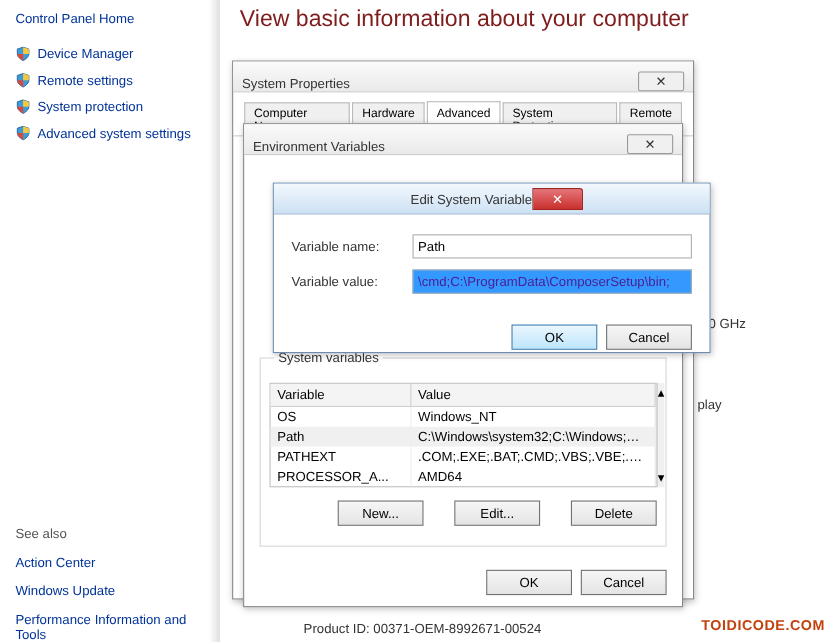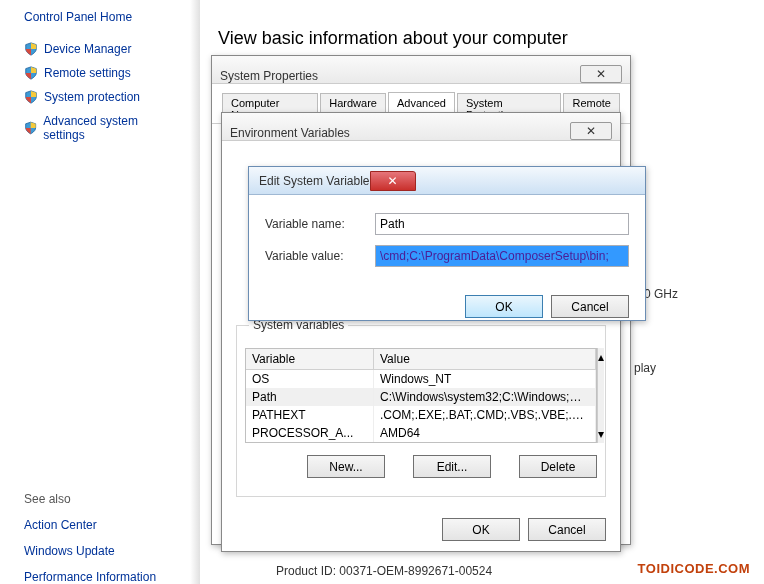--- a/index.html
+++ b/index.html
@@ -1,41 +1,41 @@
 <!DOCTYPE html>
 <html><head>
 <meta charset="utf-8">
 <style>
 * { box-sizing: border-box; margin: 0; padding: 0; font-family: "Segoe UI", Tahoma, sans-serif; font-size: 12px; }
 body { width: 764px; height: 584px; background: #fff; position: relative; overflow: hidden; }
 
-.sidebar { position: absolute; left: 0; top: 0; width: 200px; height: 584px; background: linear-gradient(to right, #fff 0%, #fff 95%, #e0e0e0 100%); padding: 10px 24px; }
+.sidebar { position: absolute; left: 0; top: 0; width: 200px; height: 584px; background: linear-gradient(to right, #fff 0%, #fff 95%, #e0e0e0 100%); padding: 10px 14px; }
 .sidebar .home-link { color: #003399; font-size: 12px; margin-bottom: 18px; display: block; }
 .sidebar .nav-item { display: flex; align-items: center; gap: 6px; margin-bottom: 10px; color: #003399; cursor: pointer; }
 .sidebar .nav-item .shield { width: 14px; height: 14px; }
 .sidebar .see-also { margin-top: 350px; color: #555; }
 .sidebar .see-also-link { color: #003399; margin-top: 12px; display: block; }
 
 .main { position: absolute; left: 218px; top: 0; width: 546px; }
-.main-title { color: #000000; font-size: 18px; margin: 28px 0 18px 0; }
+.main-title { color: #7f1d1d; font-size: 21px; margin: 6px 0 18px 0; }
 
 .dialog { position: absolute; background: #fff; border: 1px solid #888; box-shadow: 1px 2px 6px rgba(0,0,0,0.25); }
 .sysprops { left: 211px; top: 55px; width: 420px; height: 490px; }
 .titlebar { height: 28px; display: flex; align-items: flex-end; justify-content: space-between; padding: 0 8px; background: linear-gradient(#fafafa,#eaeaea); border-bottom: 1px solid #ccc; font-size: 12px; color: #333; }
 .titlebar .close-btn { width: 42px; height: 18px; border: 1px solid #999; border-radius: 2px; background: #f0f0f0; display: flex; align-items: center; justify-content: center; cursor: pointer; }
 
 .tabs { display: flex; gap: 2px; padding: 8px 10px 0 10px; border-bottom: 1px solid #ccc; }
 .tab { padding: 3px 8px; border: 1px solid #bbb; border-bottom: none; background: #f0f0f0; font-size: 11px; position: relative; top: 1px; cursor: pointer; }
 .tab.active { background: #fff; top: 0; padding-top: 4px; }
 
 .env-dialog { left: 221px; top: 112px; width: 400px; height: 440px; }
 .env-body { padding: 14px; }
 
 .edit-dialog { left: 248px; top: 166px; width: 398px; height: 155px; z-index: 10; border: 1px solid #6b8db3; }
-.aero-title { height: 28px; background: linear-gradient(#f3f8fd,#cde1f4); display: flex; align-items: center; justify-content: flex-start; padding: 0 0 0 10px; border-bottom: 1px solid #9fb8d3; font-size: 12px; color: #333; }
+.aero-title { height: 28px; background: linear-gradient(#f3f8fd,#cde1f4); display: flex; align-items: center; justify-content: center; padding: 0 0 0 10px; border-bottom: 1px solid #9fb8d3; font-size: 12px; color: #333; }
 .aero-close { width: 46px; height: 20px; background: linear-gradient(#e6757a,#c9302c); border: 1px solid #a02622; border-top-right-radius: 3px; display: flex; align-items: center; justify-content: center; color: #fff; cursor: pointer; margin-right: 1px; }
 .edit-body { padding: 18px 16px 12px 16px; }
 .field-row { display: flex; align-items: center; margin-bottom: 10px; }
 .field-row label { width: 110px; color: #333; }
 .field-row input { flex: 1; border: 1px solid #abadb3; padding: 3px 4px; height: 22px; }
 .field-row input.selected { background: #3399ff; color: #4c1d95; }
 .dlg-buttons { display: flex; justify-content: flex-end; gap: 8px; padding: 6px 16px 10px 0; }
 .btn { width: 78px; height: 23px; border: 1px solid #707070; background: linear-gradient(#f6f6f6,#e4e4e4); cursor: pointer; font-size: 12px; }
 .btn.primary { border: 1px solid #3c7fb1; background: linear-gradient(#eaf6fd,#bee6fd); }
 

